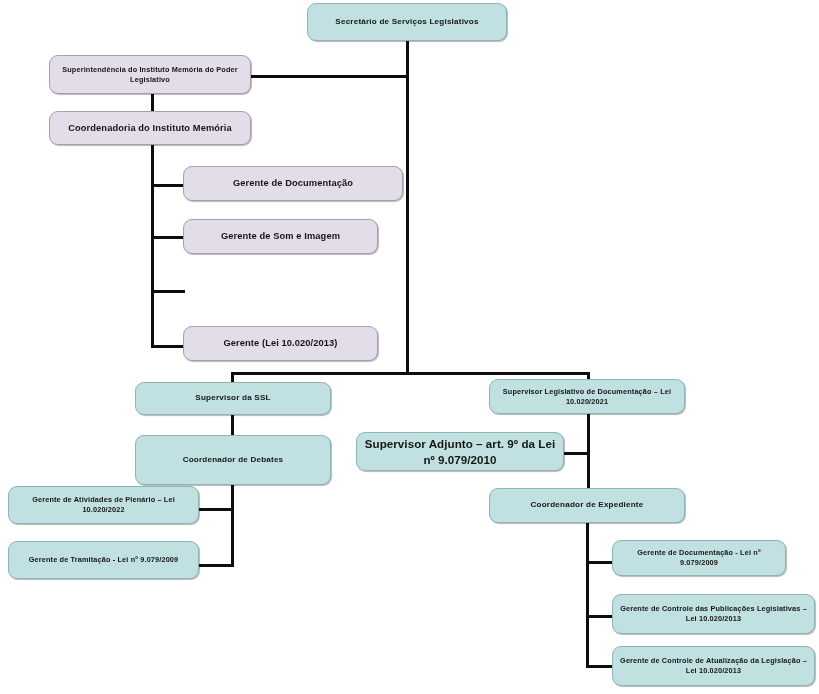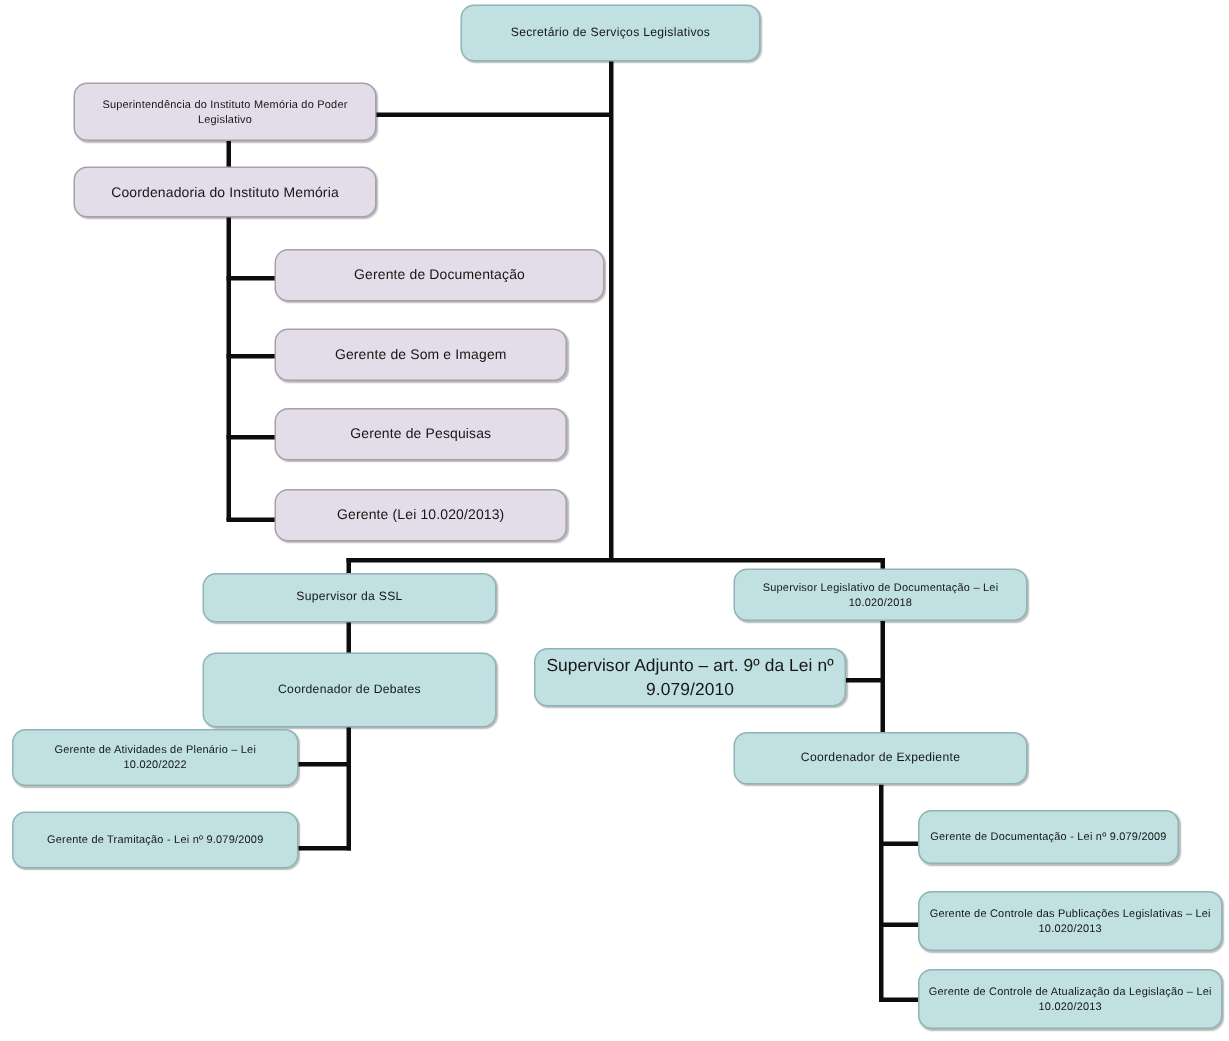--- a/index.html
+++ b/index.html
@@ -24,20 +24,21 @@
     align-items: center;
     justify-content: center;
     text-align: center;
     border: 1px solid #9a9a9a;
     border-radius: 9px;
     color: #161616;
     line-height: 1.32;
     padding: 2px 6px;
     z-index: 3;
     box-shadow: 1px 1px 1px rgba(0,0,0,0.28);
+    font-weight: bold;
   }
   .node.teal {
     background: #c0e0e1;
     border-color: #8fb4b5;
   }
   .node.lav {
     background: #e2dde8;
     border-color: #a6a0ad;
   }
   .node .lbl {
@@ -105,34 +106,31 @@
   </div>
 
   <div class="node lav" style="left:183px; top:166px; width:220px; height:35px;">
     <span class="lbl fs-med">Gerente de Documentação</span>
   </div>
 
   <div class="node lav" style="left:183px; top:219px; width:195px; height:35px;">
     <span class="lbl fs-med">Gerente de Som e Imagem</span>
   </div>
 
-  <div class="node lav" style="left:183px; top:272px; width:195px; height:35px;">
-    <span class="lbl fs-med">Gerente de Pesquisas</span>
-  </div>
 
   <div class="node lav" style="left:183px; top:326px; width:195px; height:35px;">
     <span class="lbl fs-med">Gerente (Lei 10.020/2013)</span>
   </div>
 
   <div class="node teal" style="left:135px; top:382px; width:196px; height:33px;">
     <span class="lbl fs-small">Supervisor da SSL</span>
   </div>
 
   <div class="node teal" style="left:489px; top:379px; width:196px; height:35px;">
-    <span class="lbl fs-tiny">Supervisor Legislativo  de Documentação  – Lei 10.020/2018</span>
+    <span class="lbl fs-tiny">Supervisor Legislativo  de Documentação  – Lei 10.020/2021</span>
   </div>
 
   <div class="node teal" style="left:135px; top:435px; width:196px; height:50px;">
     <span class="lbl fs-small">Coordenador  de Debates</span>
   </div>
 
   <div class="node teal" style="left:356px; top:432px; width:208px; height:39px;">
     <span class="lbl fs-big">Supervisor Adjunto – art. 9º da Lei nº 9.079/2010</span>
   </div>
 

